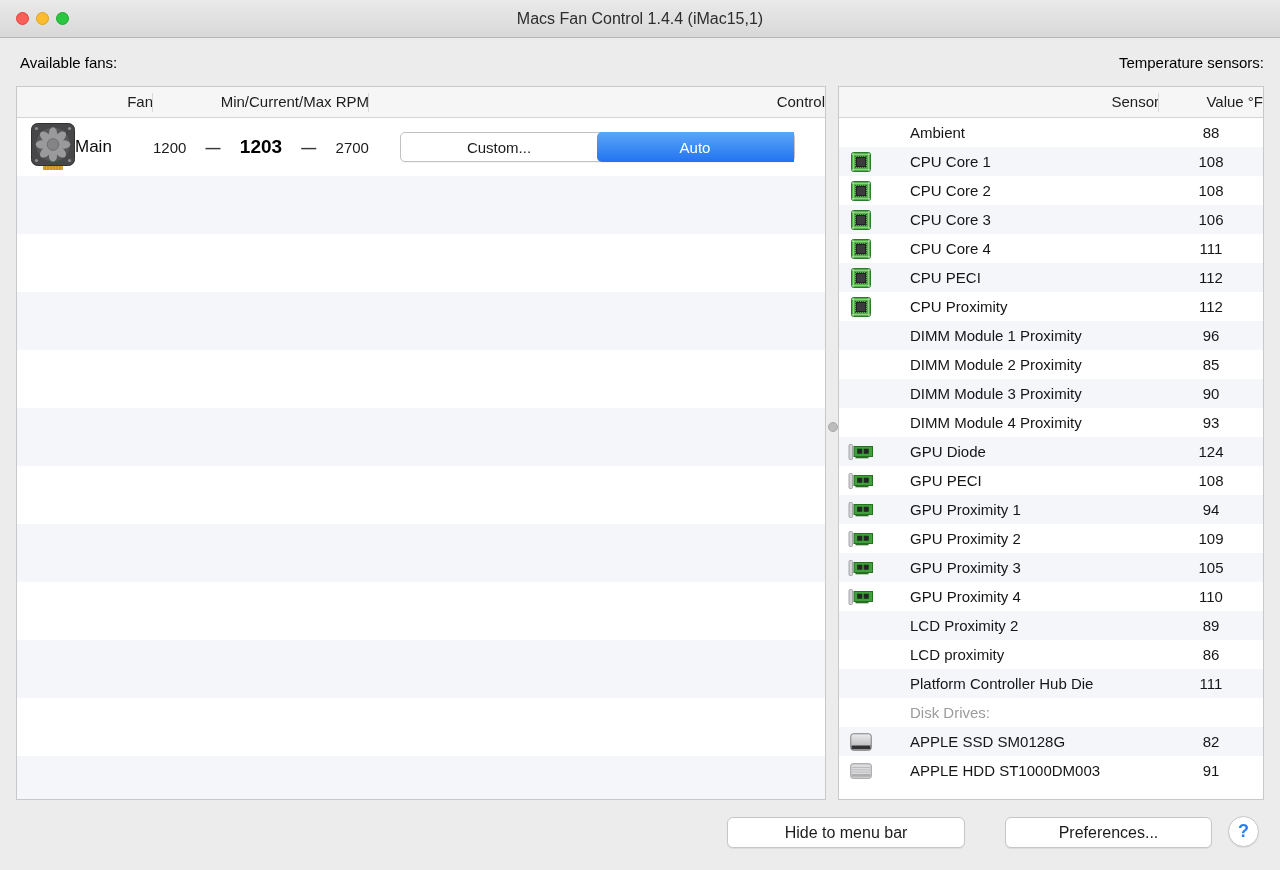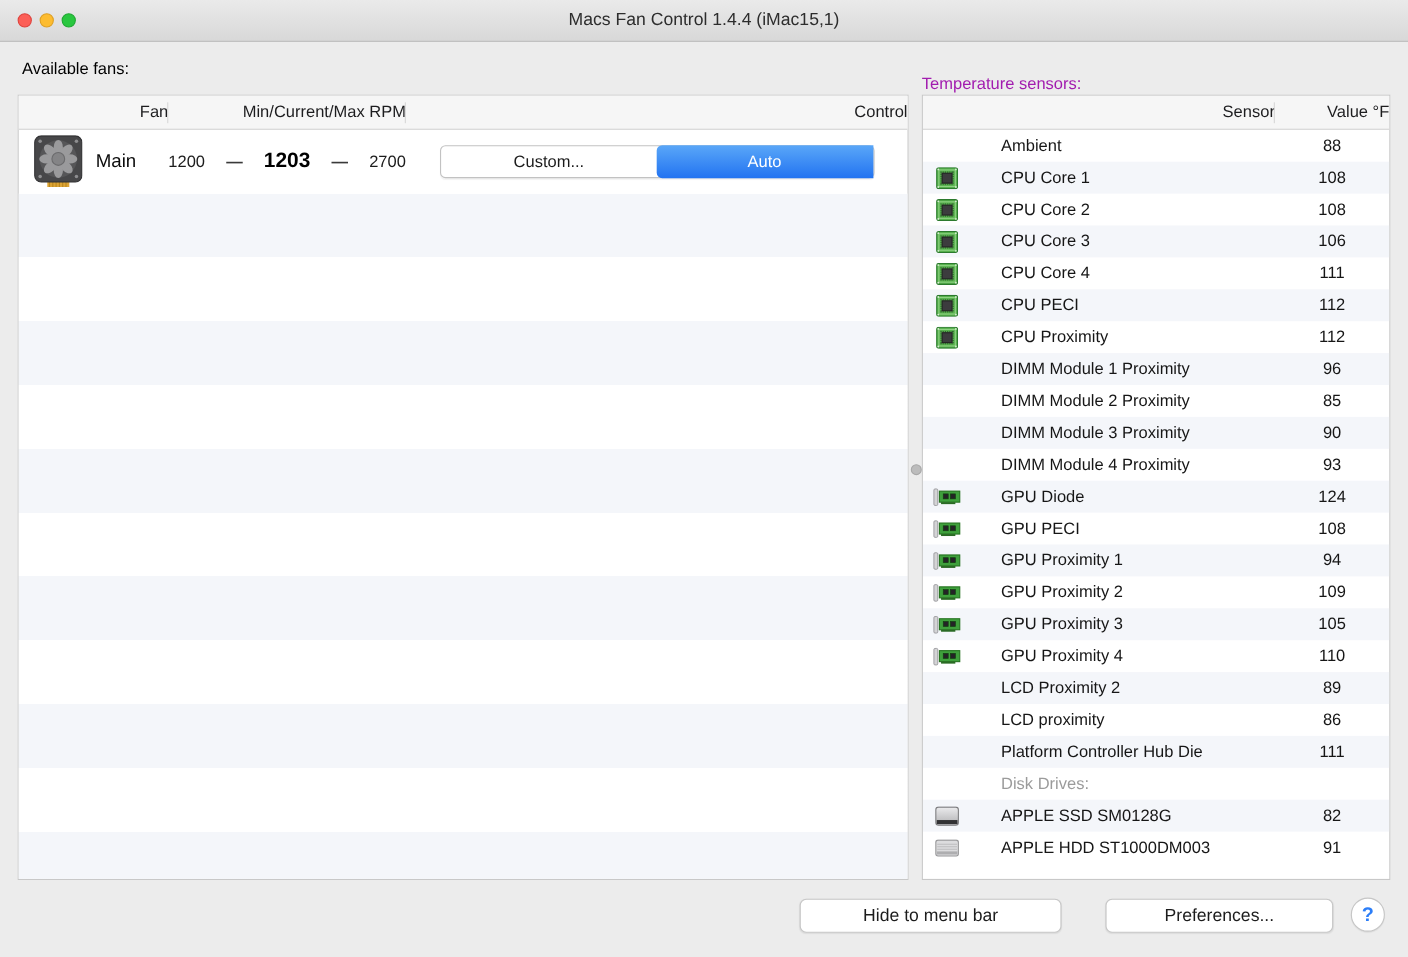--- a/index.html
+++ b/index.html
@@ -13,39 +13,39 @@
   .titlebar{position:absolute;left:0;top:0;width:1280px;height:38px;
     background:linear-gradient(#eaeaea,#d8d8d8);border-bottom:1px solid #b6b6b6;box-sizing:border-box}
   .tl{position:absolute;top:12px;width:13px;height:13px;border-radius:50%;box-sizing:border-box}
   .tl-red{left:16px;background:var(--traffic_red,#fc5f57);border:1px solid #df433d}
   .tl-yellow{left:36px;background:var(--traffic_yellow,#fdbc2f);border:1px solid #dfa023}
   .tl-green{left:56px;background:var(--traffic_green,#29c73f);border:1px solid #1fa832}
   .wtitle{position:absolute;left:0;right:0;top:0;text-align:center;line-height:37px;font-size:16px;color:#2d2d2d}
 
   
   .label-fans{position:absolute;left:20px;top:54px;font-size:15px;color:#000}
-  .label-sensors{position:absolute;left:838px;width:426px;top:68px;text-align:left;font-size:15px;color:#a21caf}
+  .label-sensors{position:absolute;left:838px;width:426px;top:54px;text-align:right;font-size:15px;color:#000000}
 
   
   .panel{position:absolute;top:86px;background:#fff;border:1px solid #c8c8c8;box-sizing:border-box}
   .fans-panel{left:16px;width:810px;height:714px}
   .sensors-panel{left:838px;width:426px;height:714px;overflow:hidden}
 
   .thead{display:flex;height:31px;background:#f6f6f6;border-bottom:1px solid #d4d4d4;
     font-size:15px;color:#1d1d1f;align-items:center;box-sizing:border-box}
   .th{text-align:right;position:relative;line-height:30px}
   .th.div::after{content:"";position:absolute;right:0;top:6px;height:19px;width:1px;background:#d8d8d8}
   .th-fan{width:136px}.th-rpm{width:216px}.th-control{flex:1}
   .th-sensor{flex:1}.th-value{width:104px}
 
   
   .fanrow{display:flex;height:58px;align-items:center}
   .fan-cell1{width:136px;display:flex;align-items:center}
   .fan-icon{margin-left:14px;width:44px;height:48px}
-  .fan-name{margin-left:12px;font-size:17px;color:#0c0c0c}
+  .fan-name{margin-left:0;font-size:17px;color:#0c0c0c}
   .fan-cell2{width:216px;display:flex;align-items:center;justify-content:space-between;gap:8px;white-space:nowrap}
   .rpm-minmax{font-size:15px;color:#1c1c1c}
   .rpm-sep{font-size:15px;font-weight:700;color:#3a3a3a}
   .rpm-cur{font-size:19px;font-weight:700;color:#000}
   .fan-cell3{flex:1;display:flex;justify-content:center;align-items:center}
   .seg{width:395px;height:30px;border:1px solid #c2c2c2;border-radius:5px;display:flex;
     background:#fff;box-sizing:border-box;box-shadow:0 1px 1px rgba(0,0,0,.05)}
   .seg-opt{flex:1;display:flex;align-items:center;justify-content:center;font-size:15px;color:#1c1c1c}
   .seg-opt.sel{margin:-1px 0 -1px -1px;border-radius:5px 0 0 5px;
     background:linear-gradient(#5aa7f8,var(--accent_blue,#2273f1));color:#fff}

